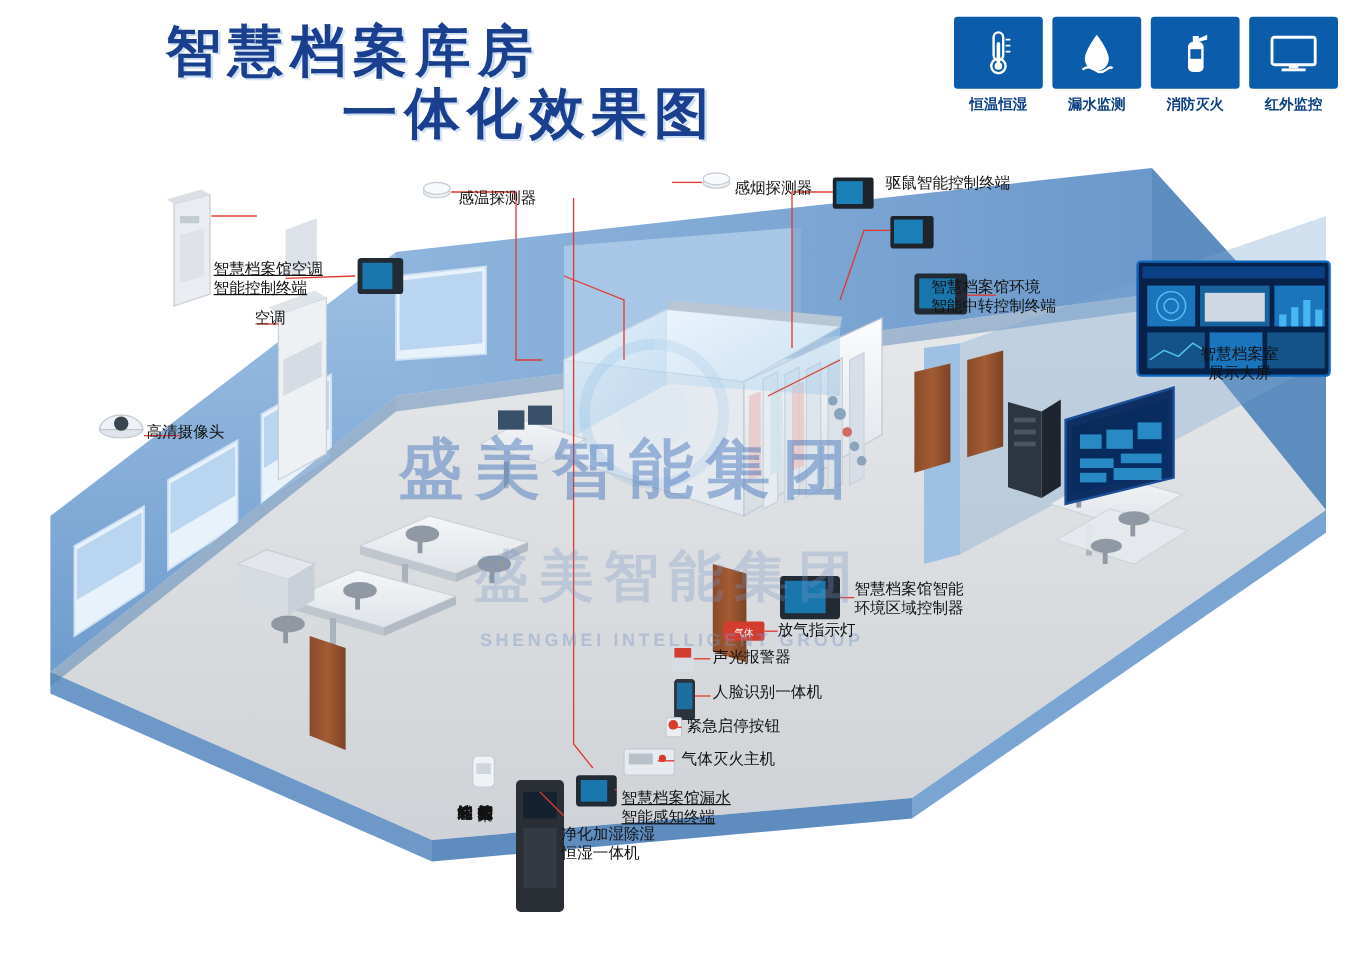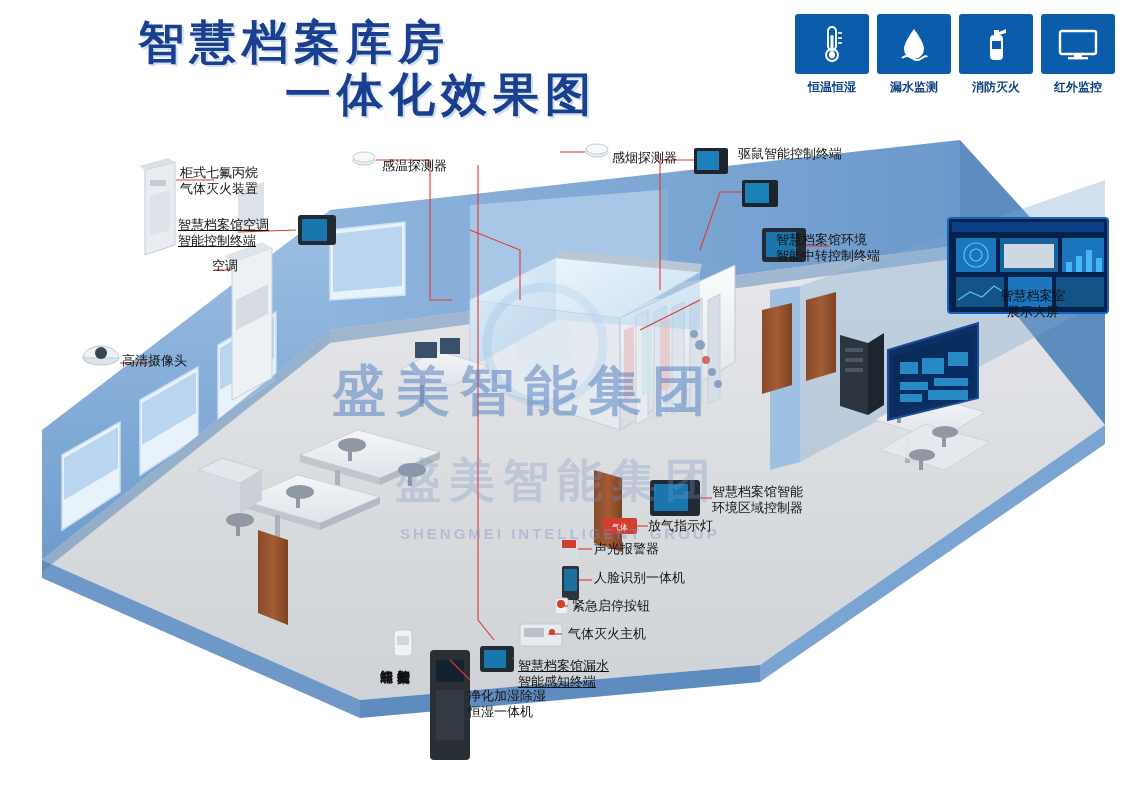--- a/index.html
+++ b/index.html
@@ -467,22 +467,20 @@
 
   <svg class="wmlogo" viewBox="0 0 150 150">
     <circle cx="75" cy="75" r="58" fill="none" stroke="#7fb3dd" stroke-width="9" opacity=".6"></circle>
     <path d="M75 17 a58 58 0 0 1 0 116" fill="none" stroke="#bcd6ee" stroke-width="9" opacity=".6"></path>
     <circle cx="75" cy="75" r="30" fill="#cfe2f3" opacity=".5"></circle>
   </svg>
   <div class="wm1">盛美智能集团</div>
   <div class="wm2">盛美智能集团</div>
   <div class="wm3">SHENGMEI INTELLIGENT GROUP</div>
 
-  <div class="lbl" style="left:180px;top:165px;width:115px;">柜式七氟丙烷
-气体灭火装置</div>
 
   <div class="lbl" style="left:178px;top:217px;width:120px;text-decoration:underline;">智慧档案馆空调
 智能控制终端</div>
 
   <div class="lbl" style="left:212px;top:258px;">空调</div>
 
   <div class="lbl" style="left:122px;top:353px;">高清摄像头</div>
 
   <div class="lbl" style="left:382px;top:158px;">感温探测器</div>
 

